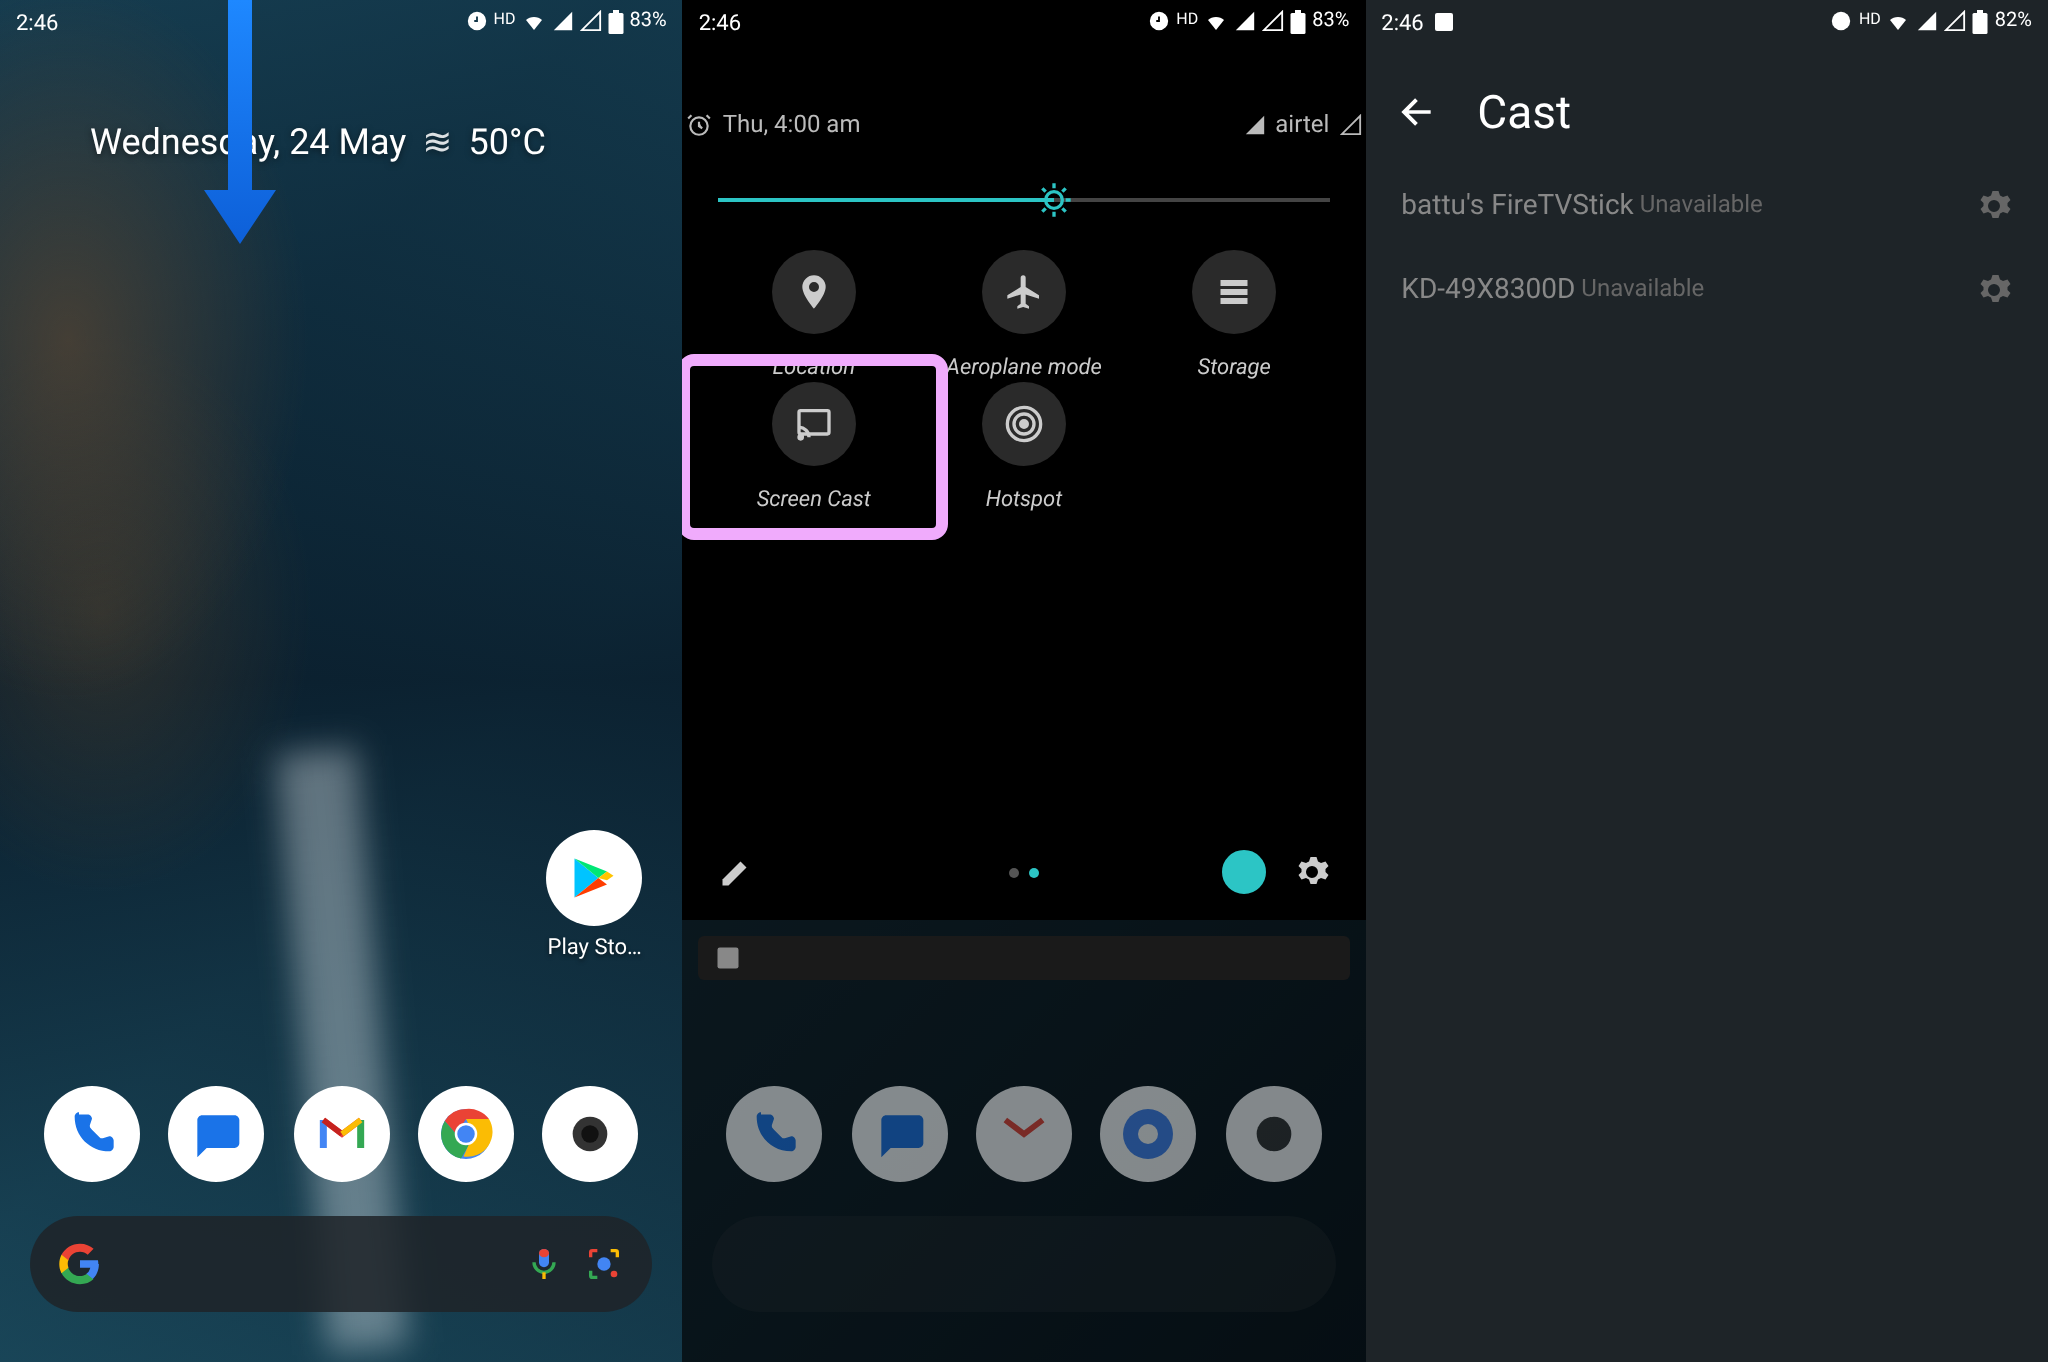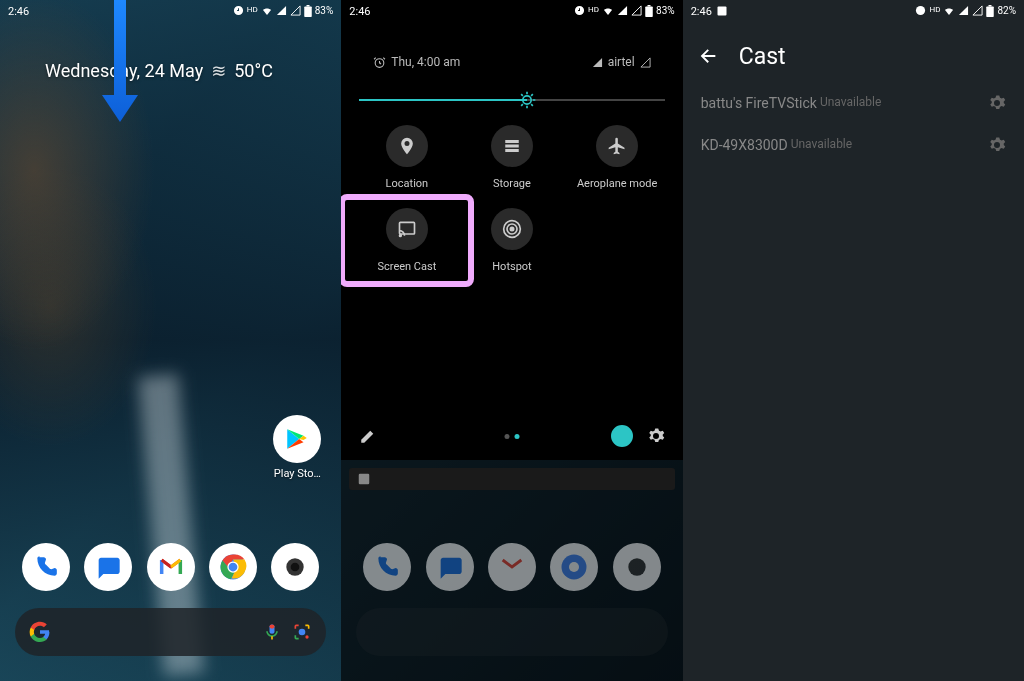--- a/index.html
+++ b/index.html
@@ -35,30 +35,30 @@
   .chrome-icon { background: #fff; }
   .camera-icon { background: #fff; }
 
   .search-pill { position: absolute; bottom: 25px; left: 15px; right: 15px; height: 48px; background: rgba(30,35,40,0.85); border-radius: 24px; display: flex; align-items: center; padding: 0 14px; gap: 10px; }
   .g-logo { width: 22px; height: 22px; }
   .search-space { flex: 1; }
   .mic-icon, .lens-icon { width: 20px; height: 20px; }
 
   
   .p2 { background: #000; }
-  .qs-header { position: absolute; top: 55px; left: 0; right: 0; padding: 0 32px; display: flex; justify-content: space-between; align-items: center; color: #bbb; font-size: 12px; }
+  .qs-header { position: absolute; top: 55px; left: 0; right: 0; padding: 0 2px; display: flex; justify-content: space-between; align-items: center; color: #bbb; font-size: 12px; }
   .qs-alarm { display: flex; align-items: center; gap: 5px; }
   .qs-carrier { display: flex; align-items: center; gap: 5px; }
 
   .brightness { position: absolute; top: 88px; left: 18px; right: 18px; height: 24px; display: flex; align-items: center; }
   .br-track { flex: 1; height: 2px; background: #444; position: relative; }
   .br-fill { position: absolute; left: 0; top: 0; height: 100%; width: 55%; background: #2cc5c5; }
   .br-thumb { position: absolute; left: 55%; top: 50%; transform: translate(-50%, -50%); width: 20px; height: 20px; }
 
-  .qs-grid { position: absolute; top: 125px; left: 18px; right: 18px; display: grid; grid-template-columns: repeat(3, 1fr); gap: 18px 10px; }
+  .qs-grid { position: absolute; top: 125px; left: 18px; right: 18px; display: grid; grid-template-columns: repeat(3, 1fr); gap: 1px 10px; font-style: italic; }
   .qs-tile { display: flex; flex-direction: column; align-items: center; gap: 10px; }
   .qs-circle { width: 42px; height: 42px; background: #2a2a2a; border-radius: 50%; display: flex; align-items: center; justify-content: center; color: #ccc; }
   .qs-label { color: #ccc; font-size: 11px; text-align: center; }
   .highlight-blue { border: 6px solid #f0abfc; border-radius: 8px; padding: 8px 14px; margin: -14px -20px; }
 
   .qs-footer { position: absolute; top: 425px; left: 18px; right: 18px; display: flex; justify-content: space-between; align-items: center; }
   .qs-dots { display: flex; gap: 5px; position: absolute; left: 50%; transform: translateX(-50%); }
   .dot { width: 5px; height: 5px; border-radius: 50%; background: #555; }
   .dot.active { background: #2cc5c5; }
   .qs-avatar { width: 22px; height: 22px; background: #2cc5c5; border-radius: 50%; border: 2px solid #2cc5c5; }
@@ -270,35 +270,35 @@
     <div class="qs-tile">
       <div class="qs-circle">
           <svg width="20" height="20" viewBox="0 0 24 24" fill="#ccc">
             <path d="M12 2a7 7 0 00-7 7c0 5 7 13 7 13s7-8 7-13a7 7 0 00-7-7zm0 10a3 3 0 110-6 3 3 0 010 6z"></path>
           </svg>
         </div>
       <div class="qs-label">Location</div>
     </div>
     <div class="qs-tile">
       <div class="qs-circle">
+          <svg width="20" height="20" viewBox="0 0 24 24" fill="#ccc">
+            <path d="M21 16v-2l-8-5V3.5a1.5 1.5 0 00-3 0V9l-8 5v2l8-2.5V19l-2 1.5V22l3.5-1 3.5 1v-1.5L13 19v-5.5l8 2.5z"></path>
+          </svg>
+        </div>
+      <div class="qs-label">Aeroplane mode</div>
+    </div>
+    <div class="qs-tile">
+      <div class="qs-circle">
           <svg width="18" height="18" viewBox="0 0 24 24" fill="#ccc">
             <rect x="3" y="4" width="18" height="4"></rect>
             <rect x="3" y="10" width="18" height="4"></rect>
             <rect x="3" y="16" width="18" height="4"></rect>
           </svg>
         </div>
       <div class="qs-label">Storage</div>
-    </div>
-    <div class="qs-tile">
-      <div class="qs-circle">
-          <svg width="20" height="20" viewBox="0 0 24 24" fill="#ccc">
-            <path d="M21 16v-2l-8-5V3.5a1.5 1.5 0 00-3 0V9l-8 5v2l8-2.5V19l-2 1.5V22l3.5-1 3.5 1v-1.5L13 19v-5.5l8 2.5z"></path>
-          </svg>
-        </div>
-      <div class="qs-label">Aeroplane mode</div>
     </div>
     <div class="qs-tile highlight-blue">
       <div class="qs-circle">
           <svg width="20" height="20" viewBox="0 0 24 24" fill="none" stroke="#ccc" stroke-width="2">
             <rect x="3" y="4" width="18" height="14" rx="1"></rect>
             <path d="M3 14a6 6 0 016 6M3 18a2 2 0 012 2" stroke-width="2"></path>
             <circle cx="4" cy="20" r="1" fill="#ccc"></circle>
           </svg>
         </div>
       <div class="qs-label">Screen Cast</div>

